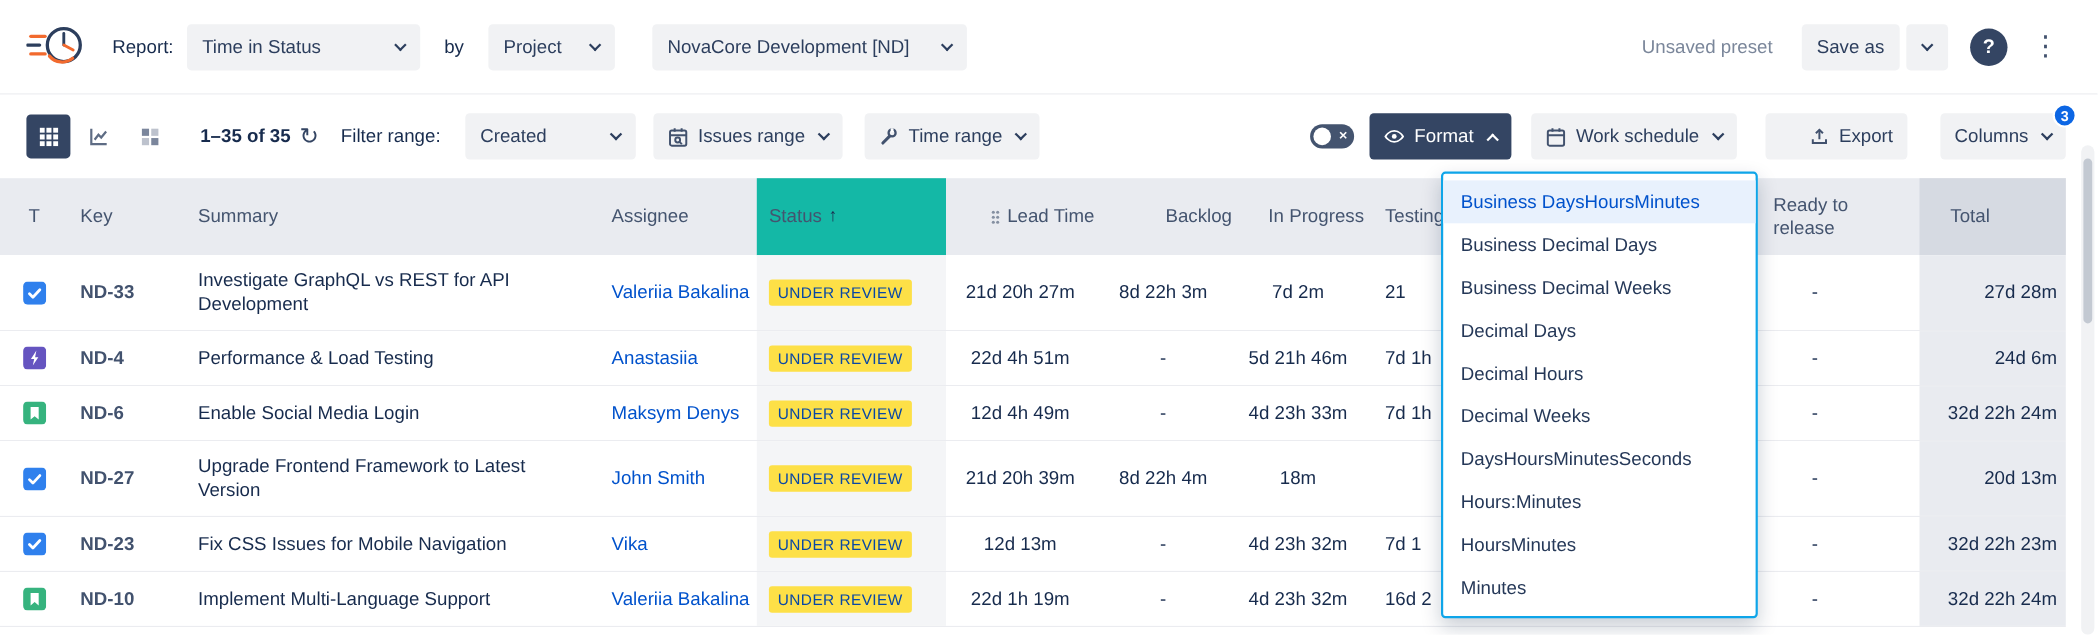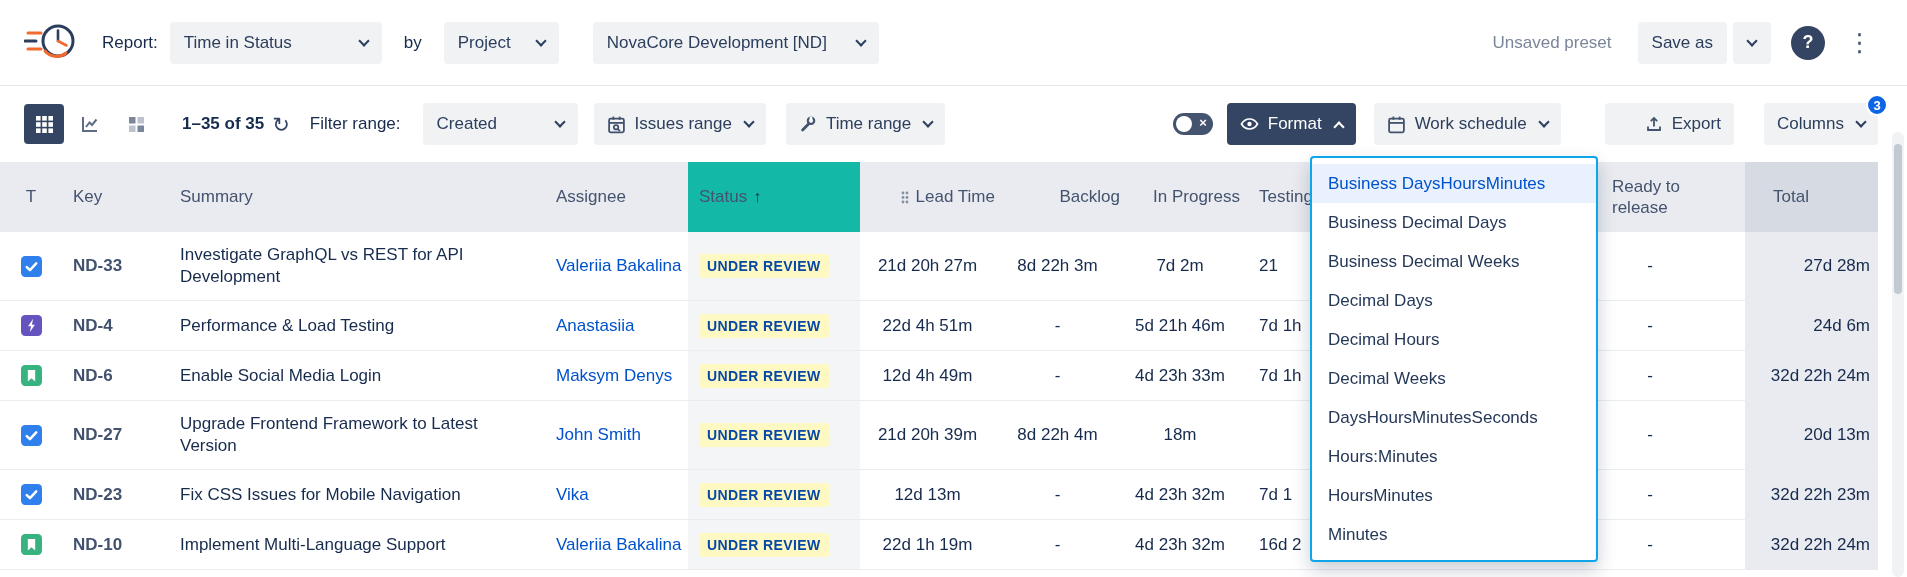--- a/index.html
+++ b/index.html
@@ -52,21 +52,21 @@
   .tbtn .chev { margin-left:4px; }
   .mr16 { margin-left:16px; } .mr20 { margin-left:20px; }
   .toggle { margin-left:auto; width:40px; height:22px; border-radius:11px;
     background:#44546f; position:relative; border:none; cursor:pointer; flex:none; }
   .knob { position:absolute; left:3px; top:3px; width:16px; height:16px;
     border-radius:50%; background:#fff; }
   .tglx { position:absolute; right:6px; top:2px; color:#fff; font-size:13px; font-weight:700; }
   .dark { background:#344563; color:#fff; }
   .fmt { margin-left:14px; }
   .work { margin-left:18px; }
-  .export { margin-left:44px;padding-left:40px; }
+  .export { margin-left:26px;padding-left:40px; }
   .cols { margin-left:30px; position:relative; overflow:visible; }
   .badge { position:absolute; top:-9px; right:-10px; width:22px; height:22px;
     border-radius:50%; background:#0c66e4; color:#fff; font-size:13px; font-weight:700;
     display:flex; align-items:center; justify-content:center; border:2px solid #fff; }
 
   
   .table { position:absolute; top:162px; left:0; width:1878px; }
   .grid { display:grid;
     grid-template-columns:62px 108px 370px 148px 172px 135px 125px 120px 315px 190px 133px; }
   .thead { height:70px; background:#e9ebf0; }
@@ -84,21 +84,21 @@
   .h-total { padding-left:28px; background:#d6dae2; }
 
   .trow { background:#fff; border-bottom:1px solid #ebecf0; }
   .r-tall { height:69px; } .r-std { height:50px; }
   .td { display:flex; align-items:center; font-size:17px; color:#172b4d; overflow:hidden; }
   .c-t { justify-content:center; }
   .c-key { padding-left:11px; font-size:17px; font-weight:700; color:#42526e; }
   .c-sum { padding-left:10px; padding-right:26px; line-height:1.28; }
   .c-asg { padding-left:16px; color:#0052cc; cursor:pointer; }
   .c-status { padding-left:11px; background:#f4f5f7; }
-  .lozenge { background:#fef9c3; color:#0747a6; font-size:14px; font-weight:700;
+  .lozenge { background:#fde047; color:#0747a6; font-size:14px; font-weight:400;
     letter-spacing:.4px; padding:4px 8px; border-radius:3px; white-space:nowrap; }
   .c-num { justify-content:center; white-space:nowrap; }
   .c-testing { padding-left:19px; white-space:nowrap; }
   .c-ready { justify-content:center; }
   .c-total { justify-content:flex-end; padding-right:8px; background:#e9ebf0; white-space:nowrap; }
   .ticon { width:21px; height:21px; display:block; }
 
   
   .fmenu { position:absolute; left:1310px; top:156px; width:288px;
     background:#fff; border:2px solid #0ea5e9; border-radius:4px;

